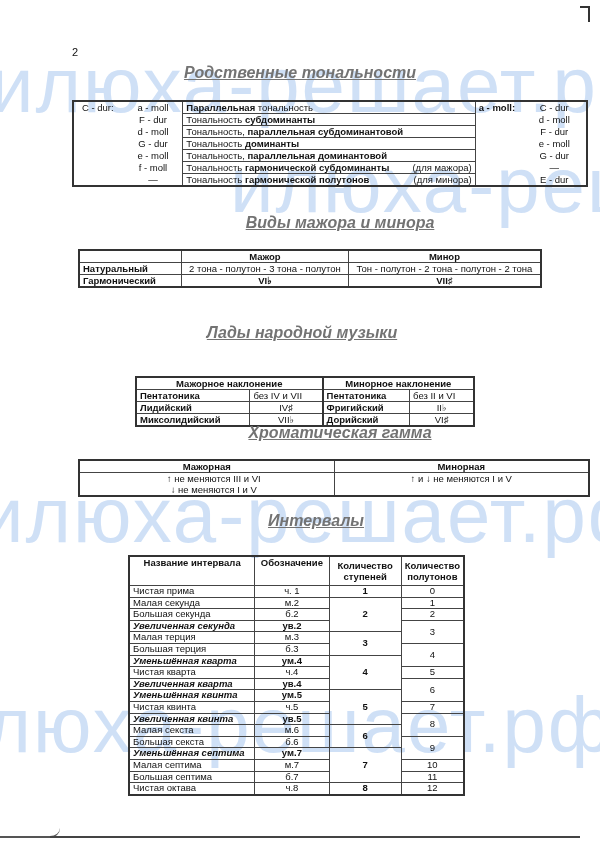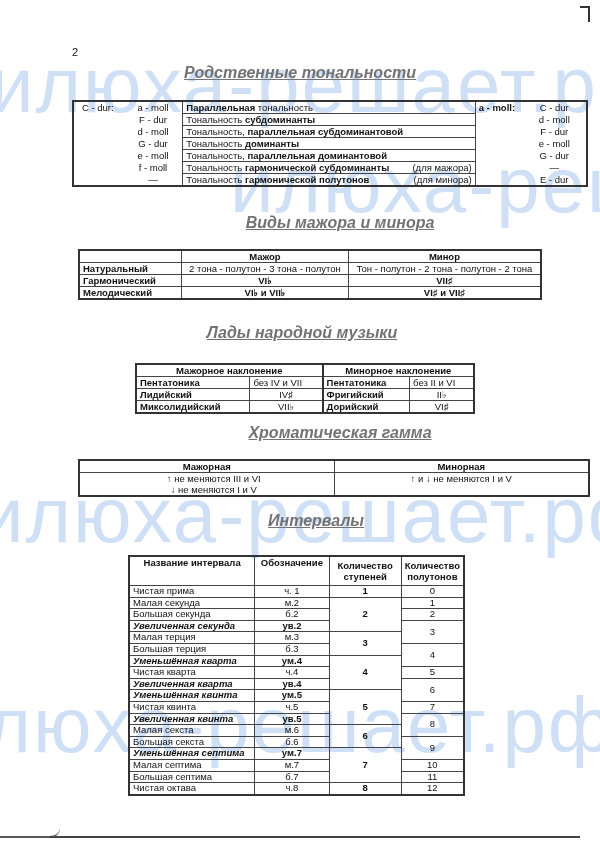--- a/index.html
+++ b/index.html
@@ -35,21 +35,21 @@
   #t1 { left: 72px; top: 100px; width: 516px; border: 2px solid #333; }
   #t1 td { border-top: none; border-bottom: none; border-left: none; border-right: none; }
   #t1 td.desc { border: 1px solid #444; width: 298px; }
   #t1 td.key { font-weight: normal; width: 40px; vertical-align: top; padding-left: 8px; }
   #t1 td.rel { width: 55px; text-align: center; }
   #t1 td.akey { font-weight: bold; width: 42px; vertical-align: top; border-left: 1px solid #444; }
   #t1 td.arel { width: 60px; text-align: center; }
 
   #t2 { left: 78px; top: 249px; width: 464px; border: 2px solid #333; }
   #t2 td:first-child { font-weight: bold; width: 95px; }
-  #t3 { left: 135px; top: 363px; width: 340px; border: 2px solid #333; }
+  #t3 { left: 135px; top: 376px; width: 340px; border: 2px solid #333; }
   #t4 { left: 78px; top: 459px; width: 512px; border: 2px solid #333; }
   #t5 { left: 128px; top: 555px; width: 337px; border: 2px solid #333; }
   #t5 th { font-size: 9.5px; }
   #t5 td { height: 10.6px; line-height: 10.6px; }
   .footer-line {
     position: absolute; left: 50px; right: 20px; top: 836px; height: 2px; background: #444;
   }
   .footer-swoosh {
     position: absolute; left: 0; top: 828px; width: 60px; height: 8px;
     border-bottom: 2px solid #555; border-radius: 0 0 20px 0;
@@ -121,25 +121,20 @@
   <tbody id="t2body">
       <tr>
         <td>Натуральный</td>
         <td class="c">2 тона - полутон - 3 тона - полутон</td>
         <td class="c">Тон - полутон - 2 тона - полутон - 2 тона</td>
       </tr>
       <tr>
         <td>Гармонический</td>
         <td class="c b">VI♭</td>
         <td class="c b">VII♯</td>
-      </tr>
-      <tr>
-        <td>Мелодический</td>
-        <td class="c b">VI♭ и VII♭</td>
-        <td class="c b">VI♯ и VII♯</td>
       </tr>
     </tbody>
 </table>
 
 <div class="heading" style="top:324px;left:2px;">Лады народной музыки</div>
 <table id="t3">
   <thead>
     <tr>
       <th colspan="2">Мажорное наклонение</th>
       <th colspan="2" style="border-left:2px solid #333;">Минорное наклонение</th>

